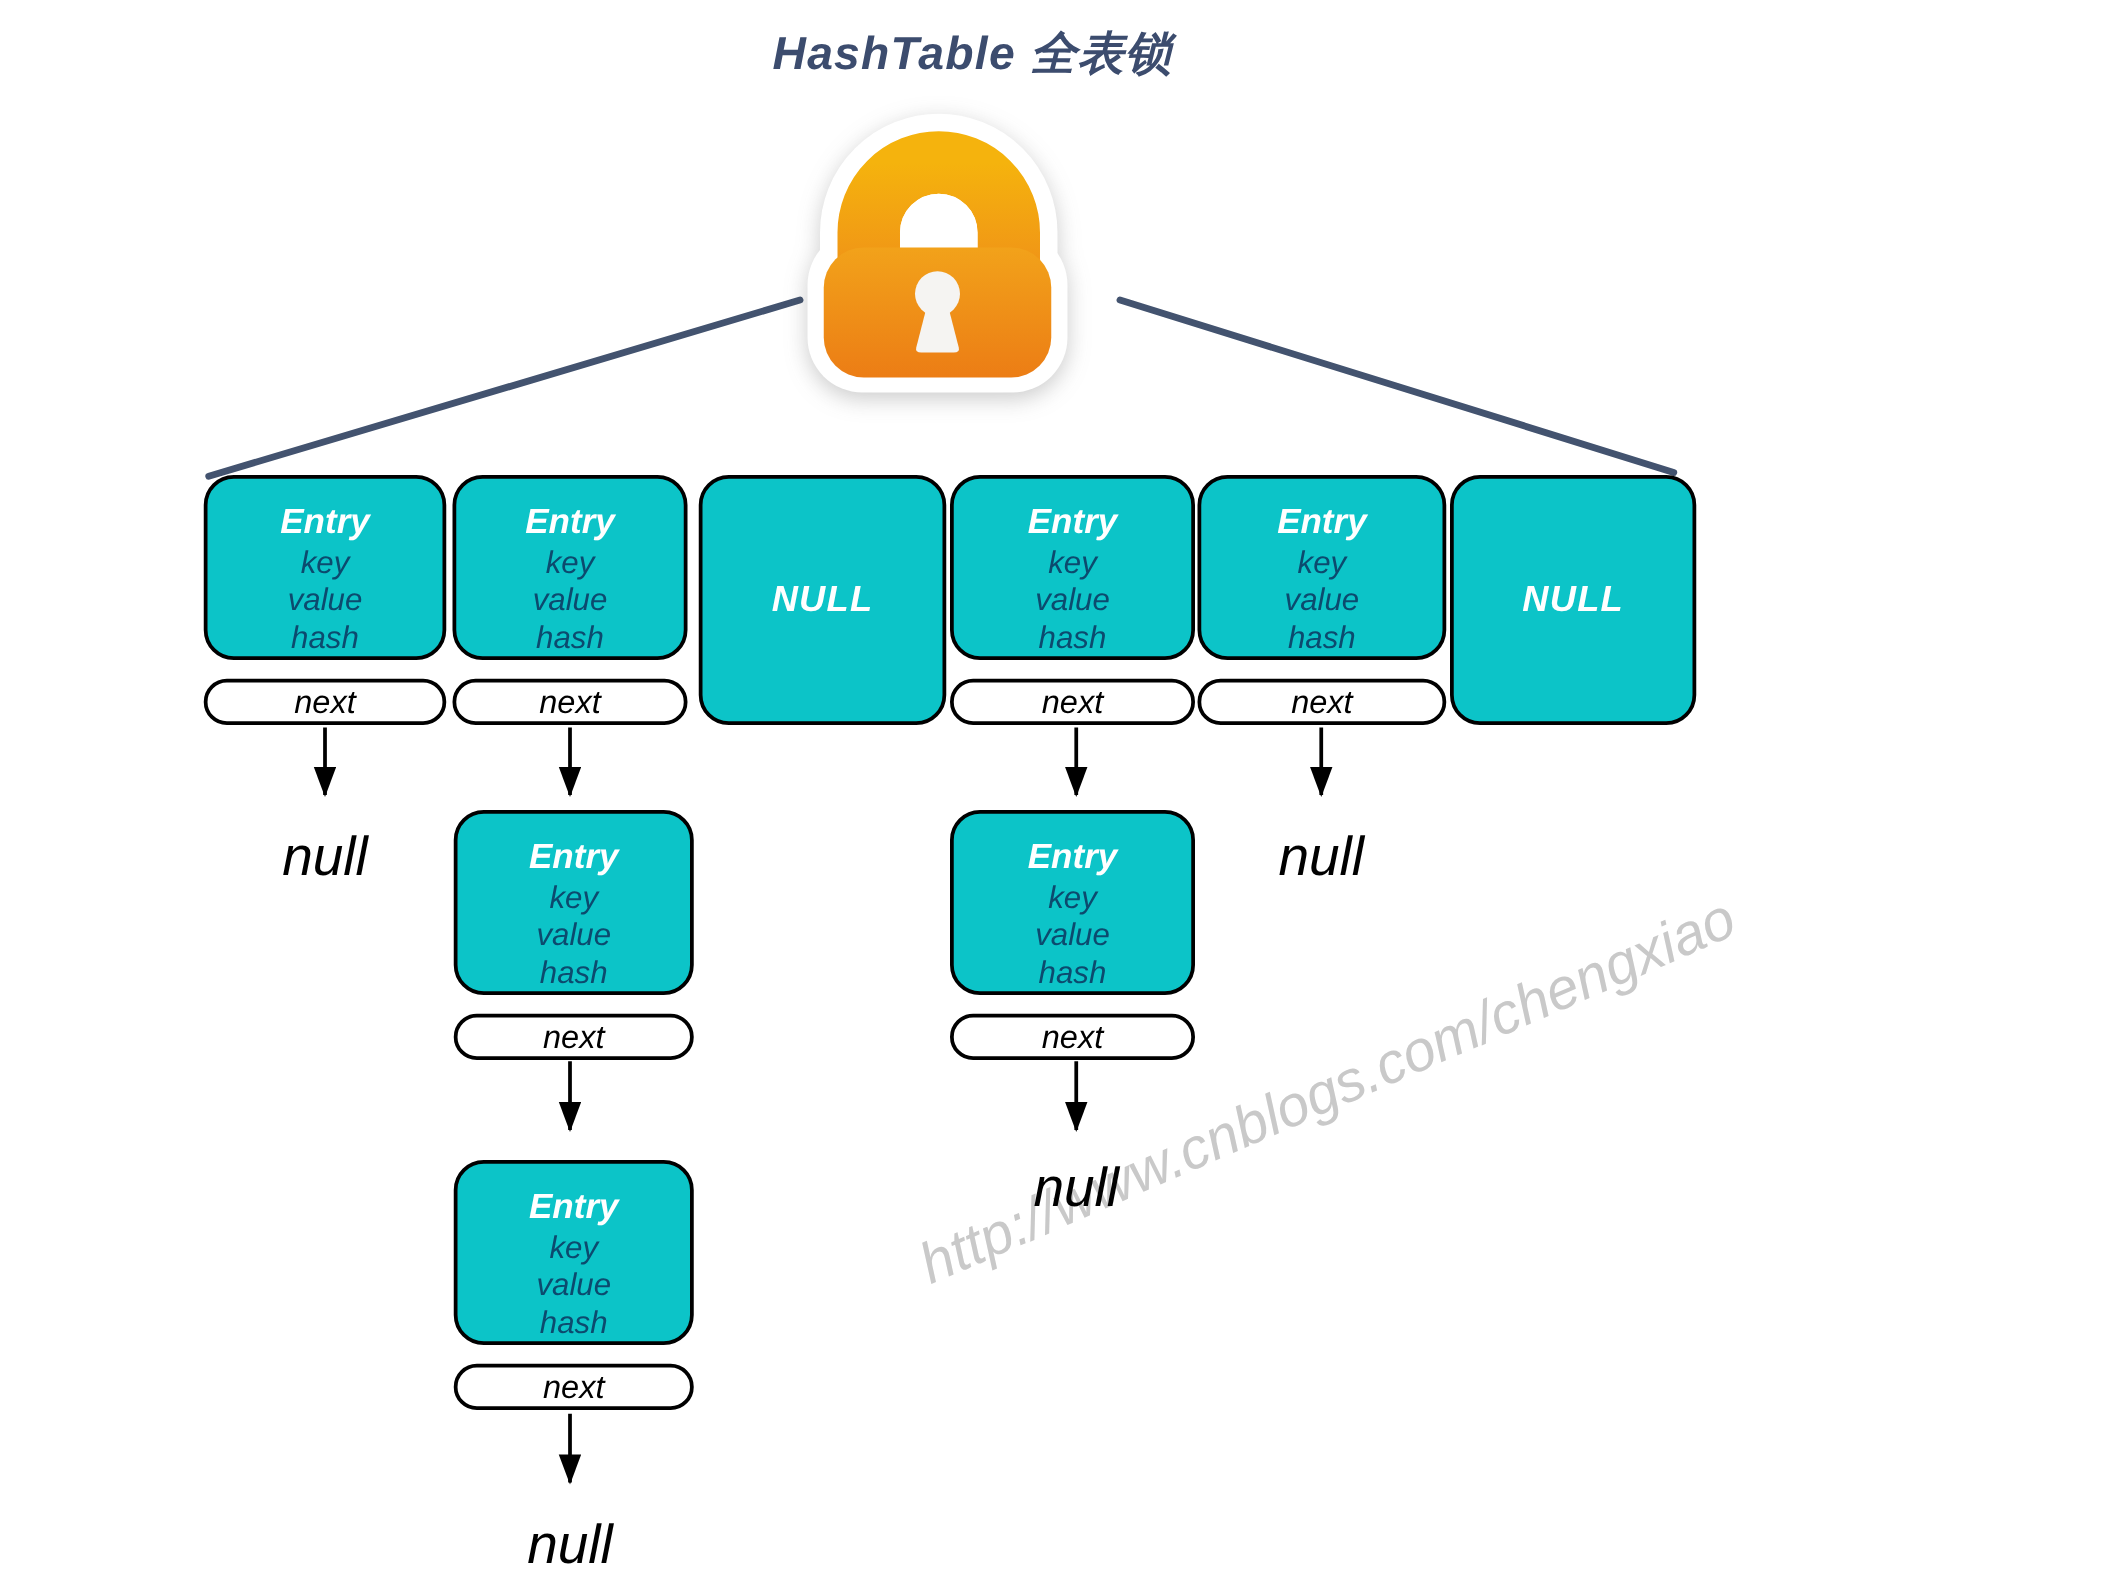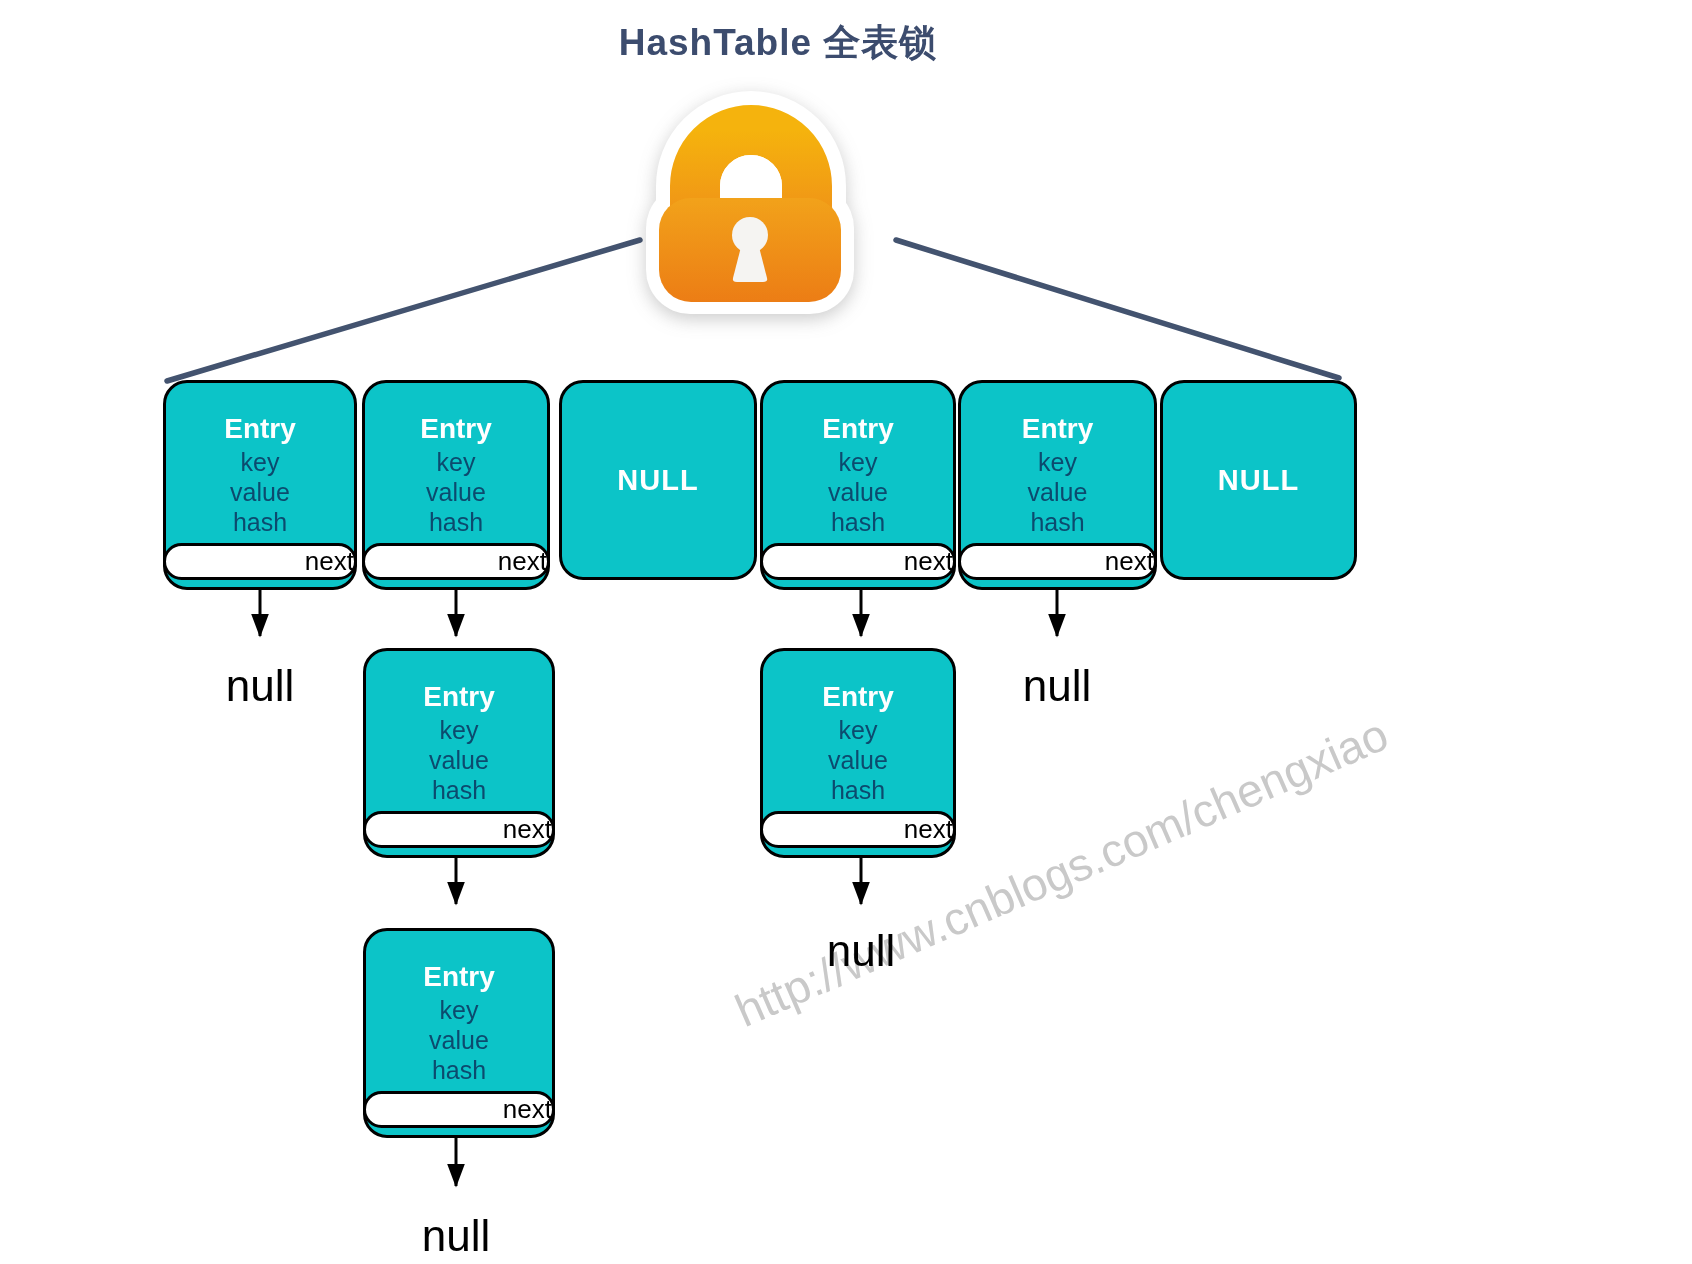--- a/index.html
+++ b/index.html
@@ -1,54 +1,55 @@
 <!DOCTYPE html>
 <html><head>
 <meta charset="utf-8">
 <style>
   html,body{margin:0;padding:0;background:#ffffff;}
   .canvas{
     position:relative;width:1692px;height:1264px;background:#ffffff;overflow:hidden;
     font-family:"Liberation Sans","DejaVu Sans",sans-serif;
+    font-style:italic;
   }
   
   .title{
     position:absolute;left:478px;top:18px;width:600px;text-align:center;
     font-size:37px;font-weight:bold;color:#3c4c6e;z-index:5;letter-spacing:1px;
   }
   
   .watermark{
     position:absolute;left:738px;top:984px;width:760px;height:58px;line-height:58px;
     font-size:46px;color:#c9c9c9;z-index:0;white-space:nowrap;
     transform:rotate(-23.5deg);transform-origin:left center;
   }
   
   .connectors{position:absolute;left:0;top:0;z-index:1;}
   
   .lock{position:absolute;left:633px;top:84px;z-index:3;
         filter:drop-shadow(0 5px 9px rgba(70,70,70,0.28));}
   
   .cell{position:absolute;height:200px;z-index:2;}
   .entry-box{
-    position:absolute;left:0;right:0;top:0;height:210px;
+    position:absolute;left:0;right:0;top:0;height:148px;
     background:#0cc4c8;border:3px solid #000;border-radius:24px;
-    box-sizing:border-box;text-align:center;padding-top:28px;
+    box-sizing:border-box;text-align:center;padding-top:16px;
   }
   .null-box{
     position:absolute;left:0;right:0;top:0;bottom:0;
     background:#0cc4c8;border:3px solid #000;border-radius:24px;
     box-sizing:border-box;display:flex;align-items:center;justify-content:center;
   }
   .entry-title{font-size:28px;line-height:36px;font-weight:bold;color:#ffffff;}
   .entry-field{font-size:25px;line-height:30px;color:#0c4a6e;}
   .null-label{font-size:29px;font-weight:bold;color:#ffffff;letter-spacing:1px;}
   .next-pill{
     position:absolute;left:0;right:0;top:163px;height:37px;
     background:#ffffff;border:3px solid #000;border-radius:19px;
-    box-sizing:border-box;text-align:right;
+    box-sizing:border-box;text-align:center;
     font-size:26px;line-height:30px;color:#000;
   }
   .terminal{
     position:absolute;width:180px;height:56px;line-height:56px;text-align:center;
     font-size:44px;color:#000;z-index:2;
   }
 </style>
 </head>
 <body>
 

